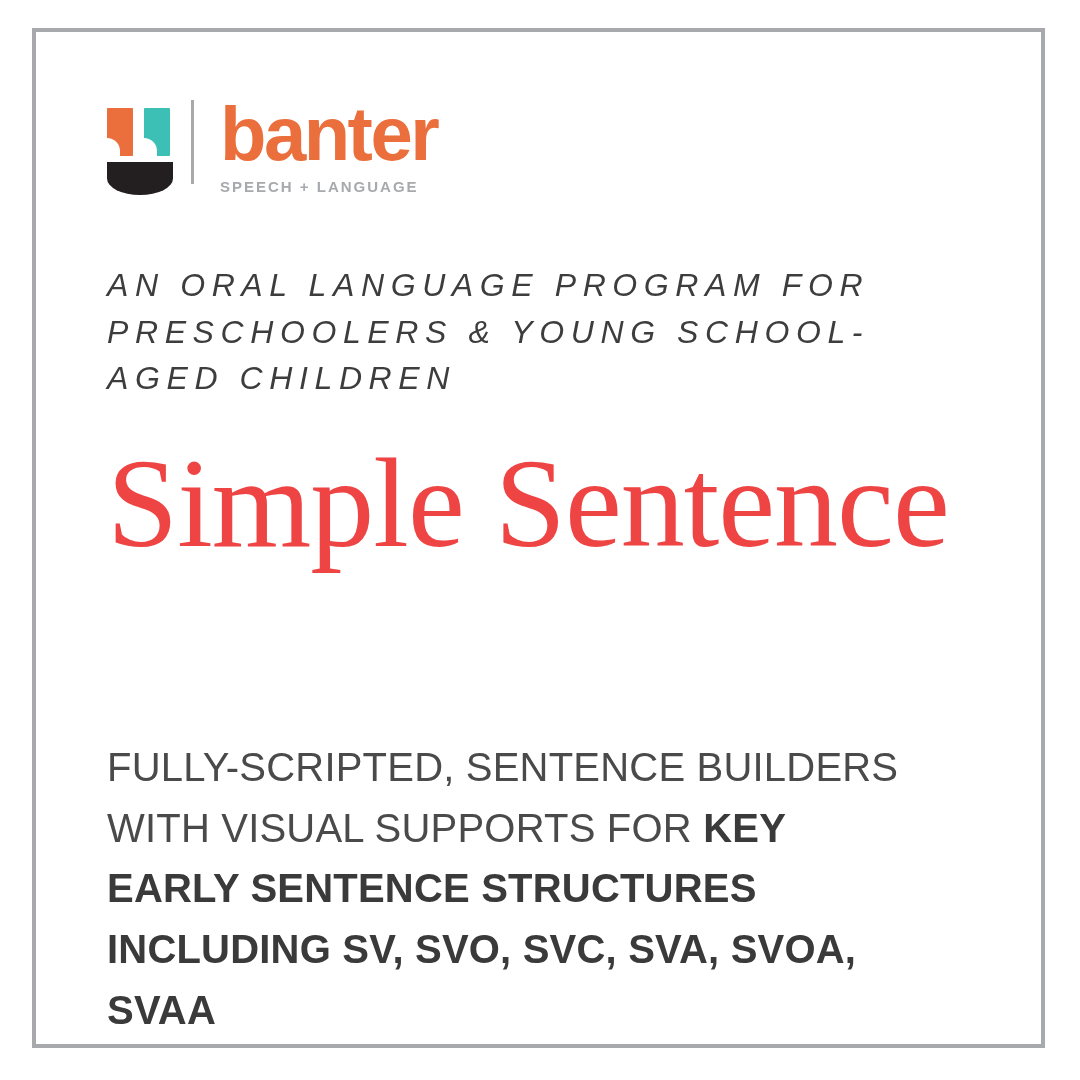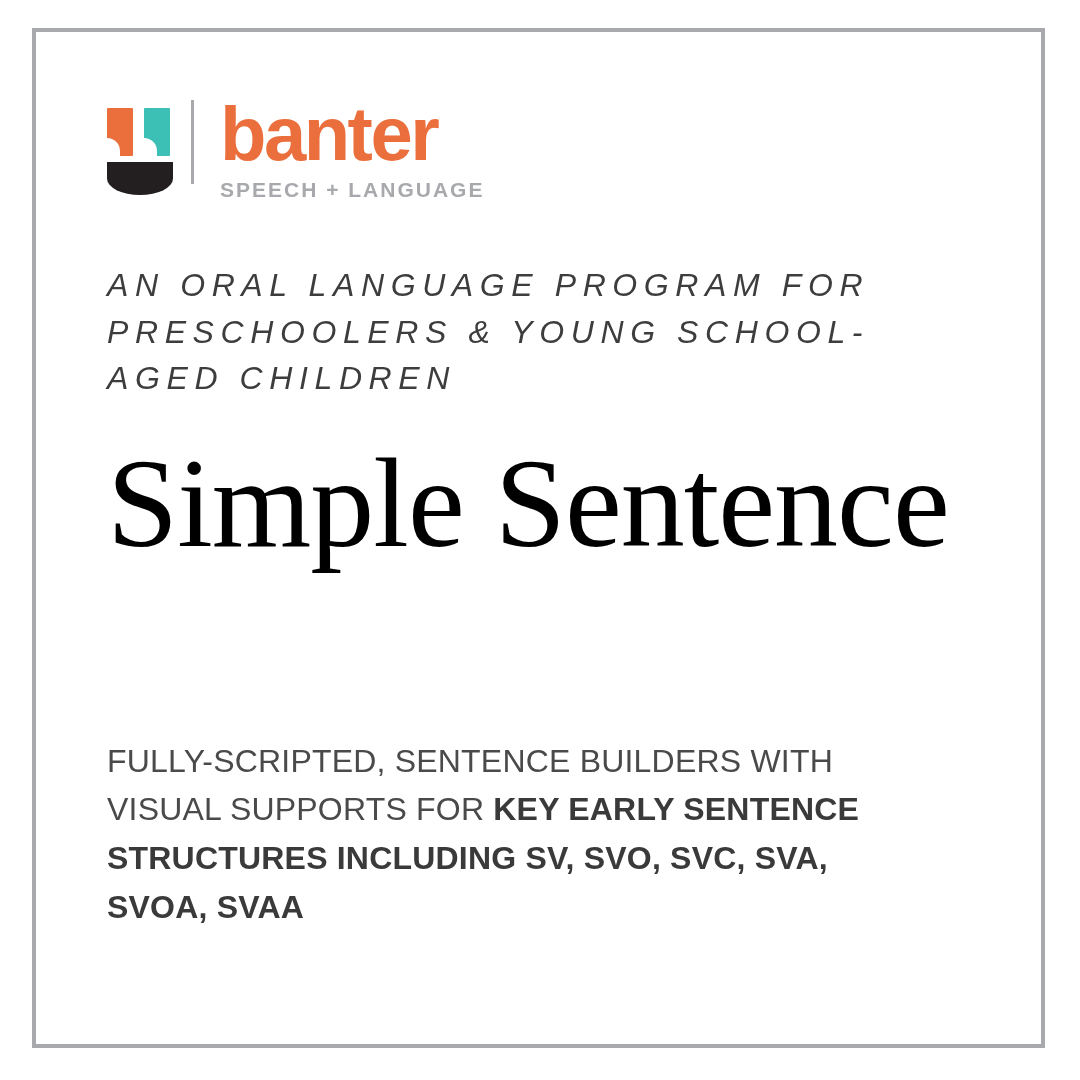--- a/index.html
+++ b/index.html
@@ -102,21 +102,21 @@
     font-family: "Liberation Sans", sans-serif;
     font-weight: bold;
     font-size: 76px;
     line-height: 0.95;
     letter-spacing: -2.5px;
     color: #ea6f3d;
   }
   .tagline {
     font-family: "Liberation Sans", sans-serif;
     font-weight: bold;
-    font-size: 21px;
+    font-size: 15px;
     letter-spacing: 2.0px;
     color: #a7a9ac;
     margin-top: 8px;
     white-space: nowrap;
   }
 
   
   .kicker {
     margin-top: 62px;
     font-family: "Liberation Sans", sans-serif;
@@ -130,29 +130,29 @@
   }
 
   
   .headline {
     margin-top: 36px;
     font-family: "Liberation Serif", "DejaVu Serif", serif;
     font-weight: normal;
     font-size: 128px;
     line-height: 1.02;
     letter-spacing: -1px;
-    color: #000000;
+    color: #ef4444;
     width: 860px;
   }
 
   
   .body-copy {
     margin-top: 168px;
     font-family: "Liberation Sans", sans-serif;
-    font-size: 32px;
+    font-size: 40px;
     line-height: 1.52;
     letter-spacing: 0.2px;
     color: #4a4a4a;
     width: 810px;
   }
   .body-copy .bold {
     font-weight: bold;
     color: #3a3a3a;
   }
 </style>

